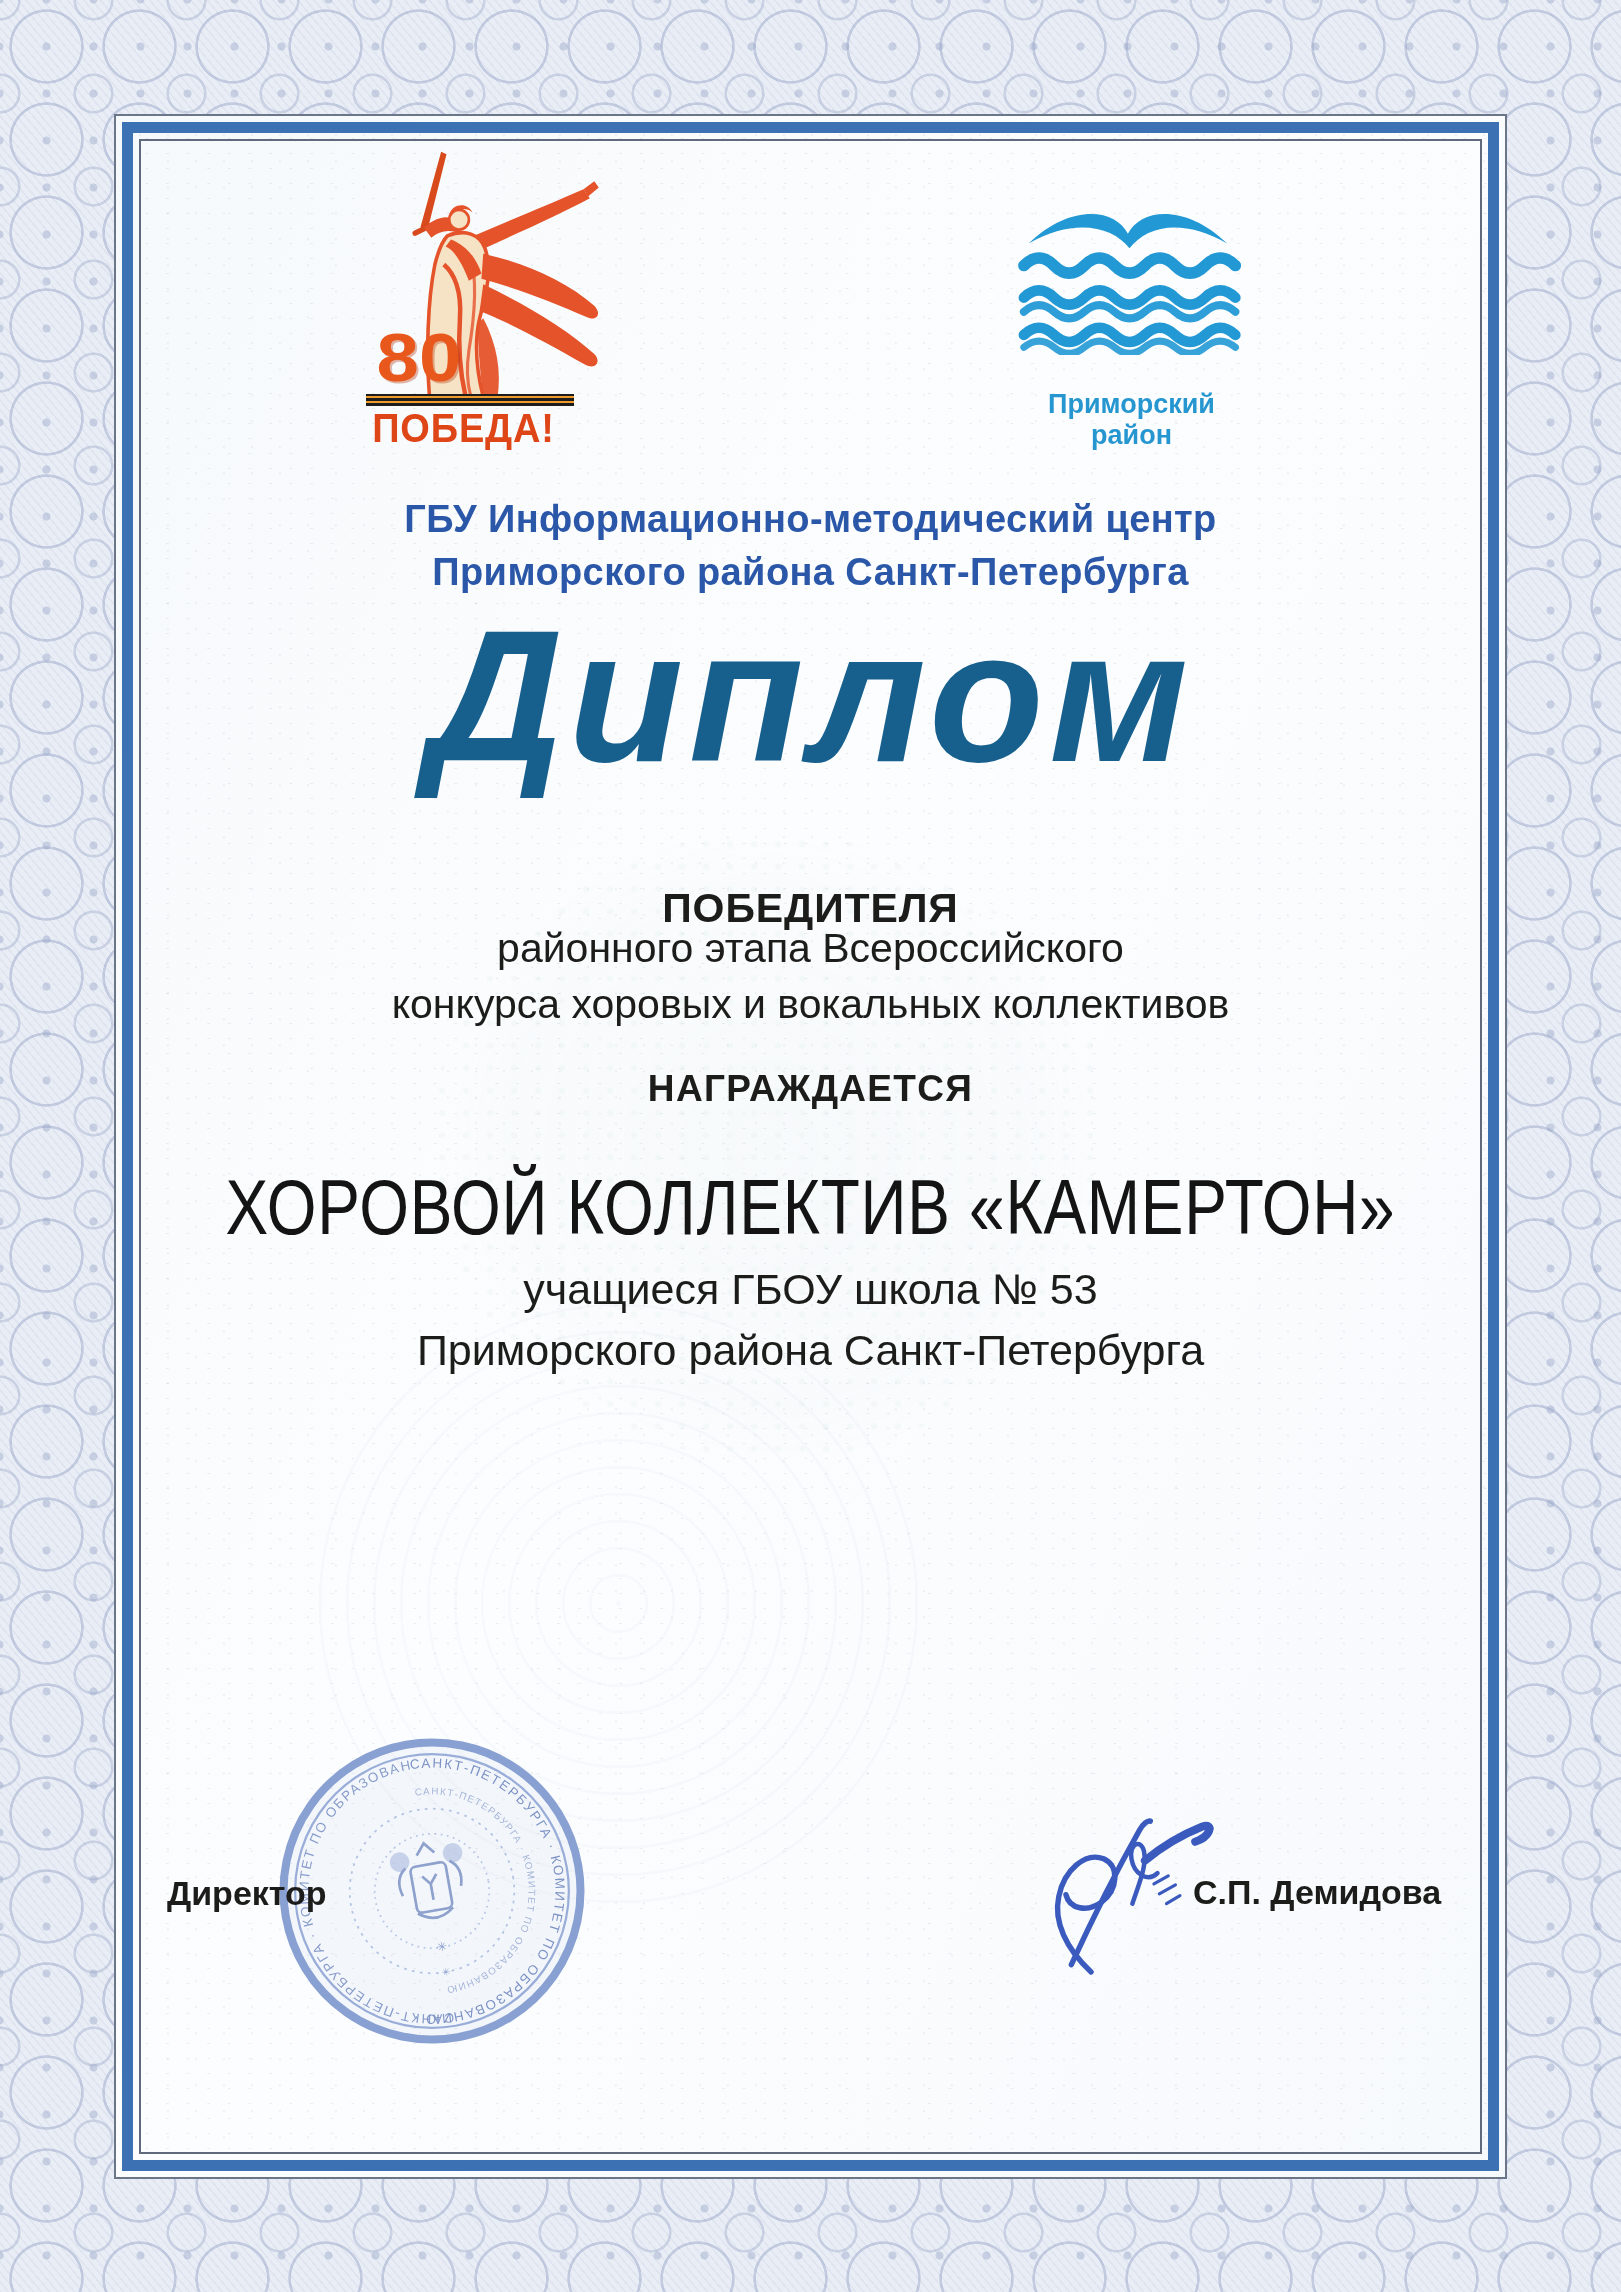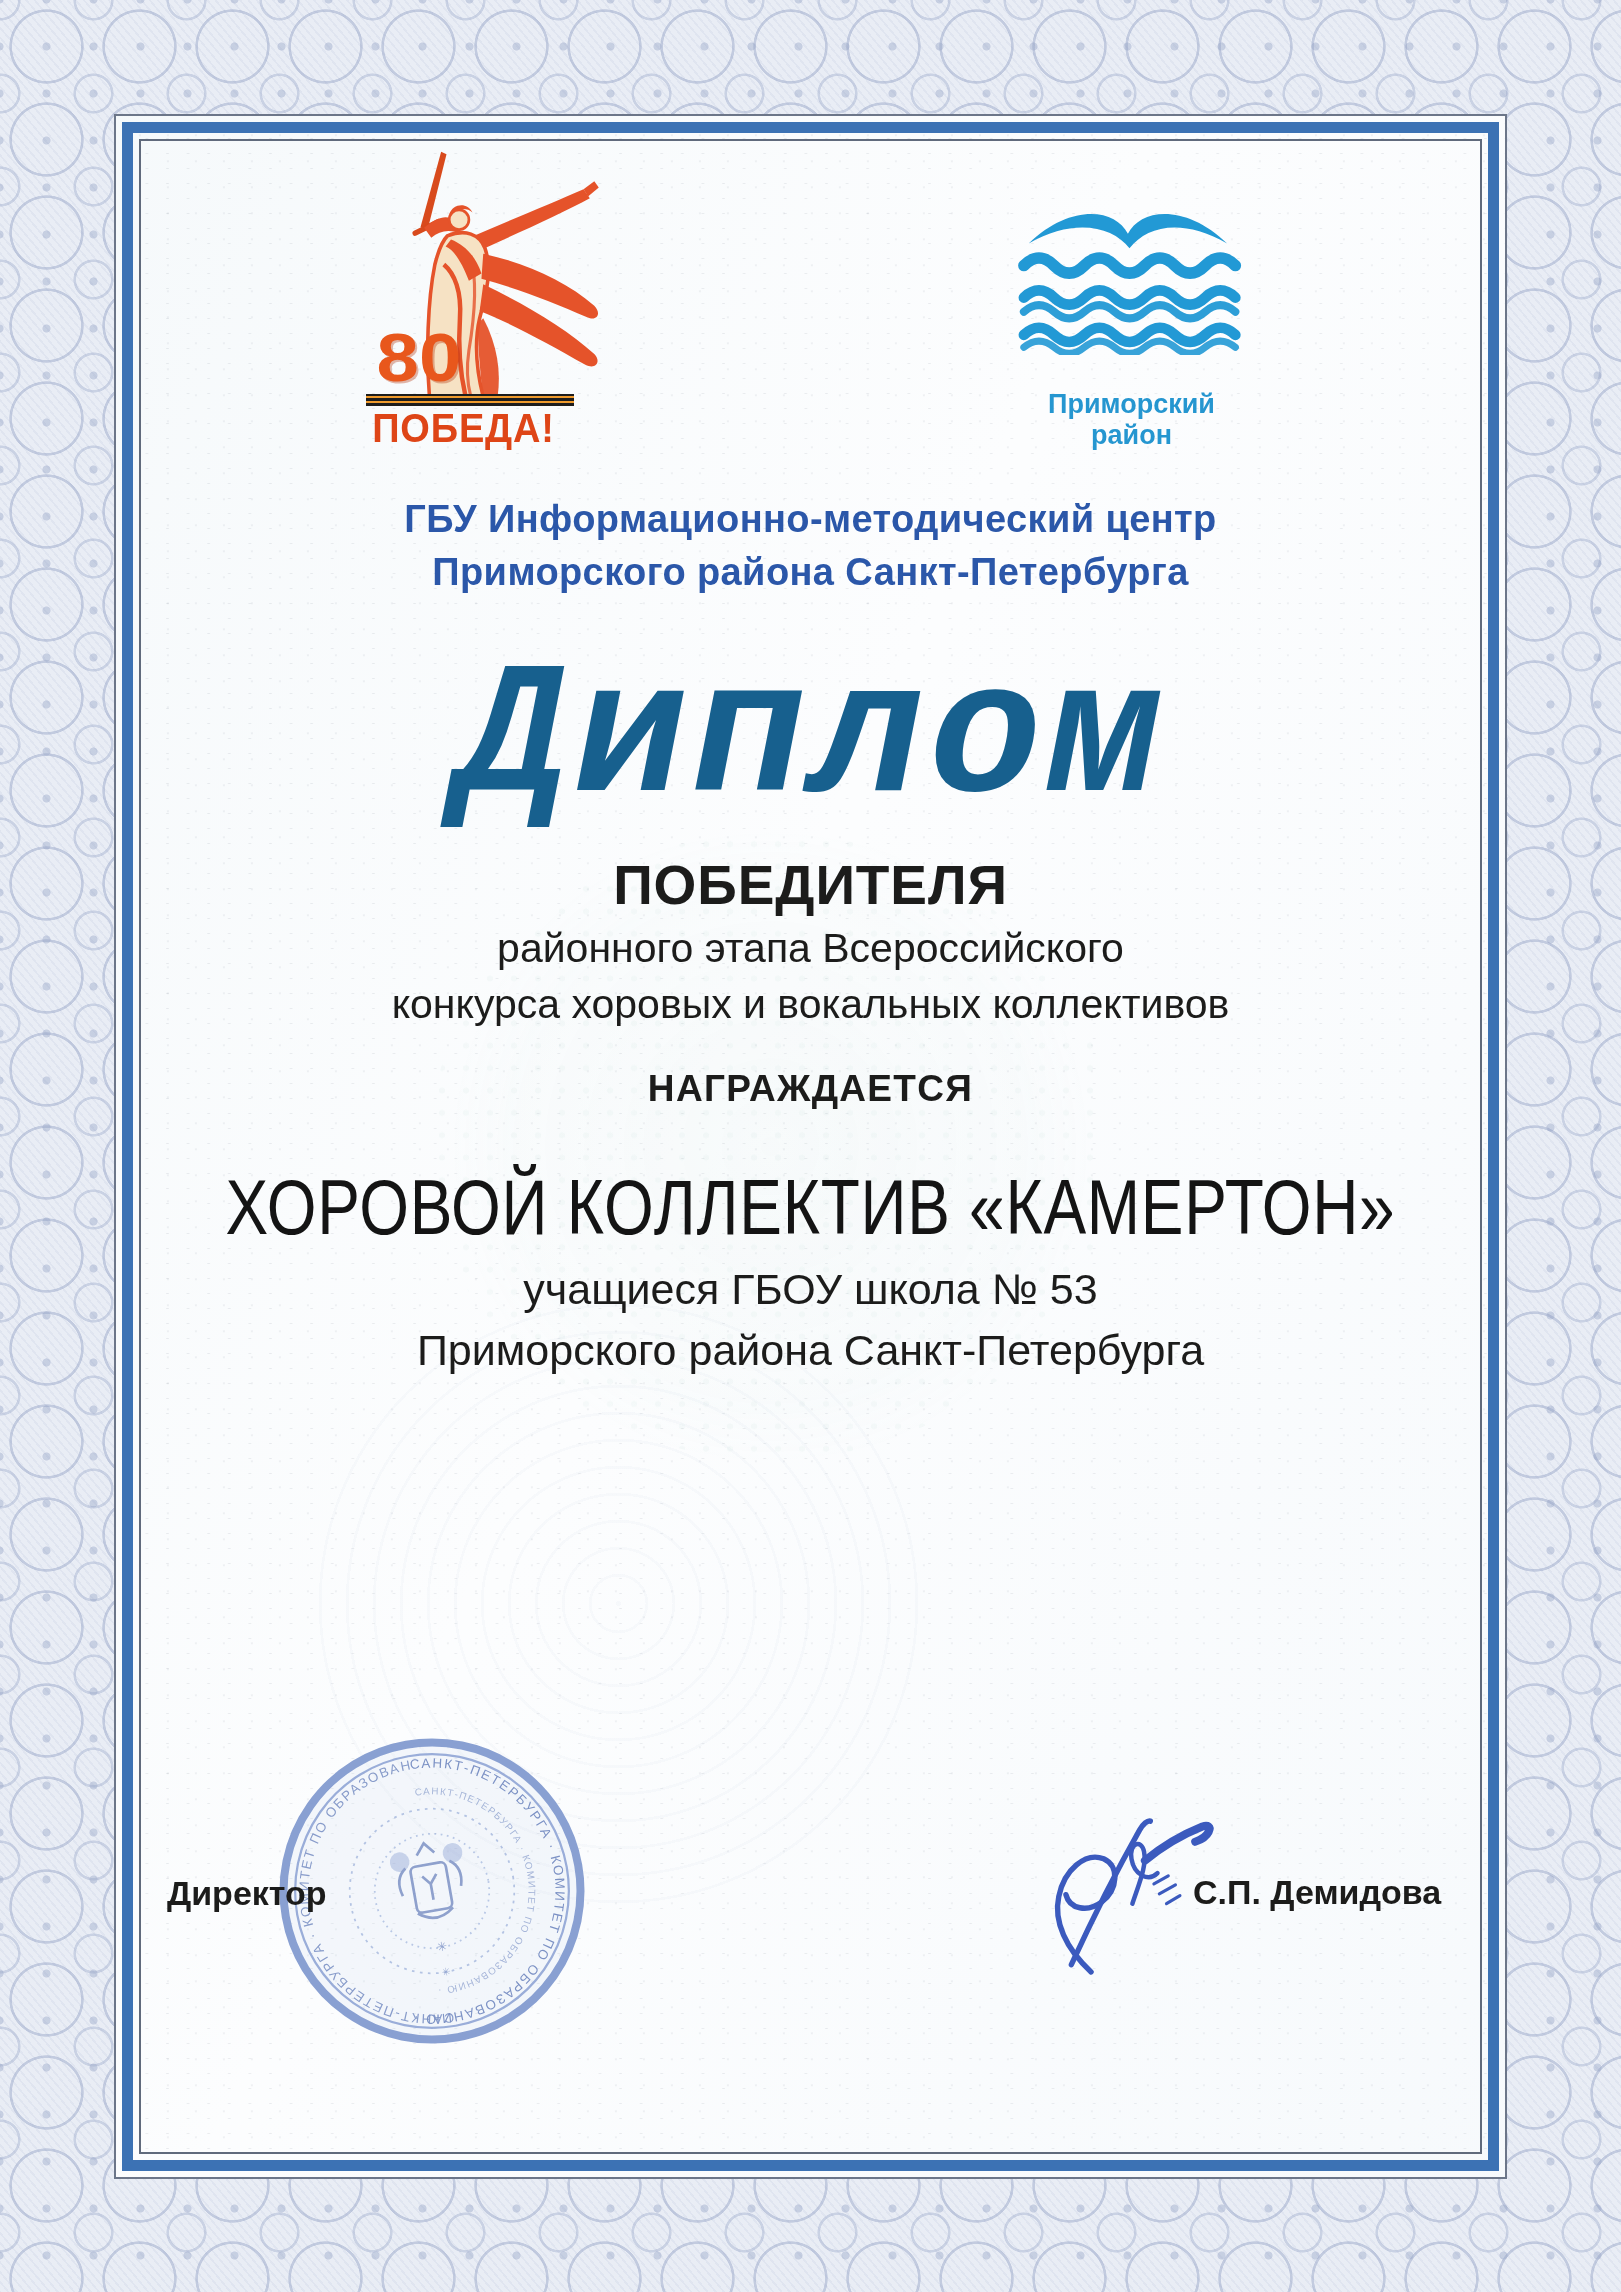--- a/index.html
+++ b/index.html
@@ -38,23 +38,23 @@
   .wm1{left:430px;top:833px;width:681px;height:627px;opacity:.55;
     background:
       radial-gradient(circle, rgba(160,200,192,.10) 0%, rgba(160,200,192,.05) 55%, rgba(255,255,255,0) 70%),
       radial-gradient(rgba(150,195,185,.12) 2.7px, rgba(255,255,255,0) 3.6px);
     background-size:100% 100%,24px 22.4px;}
   .wm2{left:296px;top:1281px;width:645px;height:645px;opacity:.5;
     background:repeating-radial-gradient(circle, rgba(150,170,200,.10) 0 2.7px, rgba(255,255,255,0) 2.7px 27px);}
   
   .ctr{position:absolute;left:0;right:0;text-align:center;}
   .issuer{top:493px;font-size:38px;line-height:53px;font-weight:700;color:#2b57a9;letter-spacing:0.4px;}
-  .title-diplom{top:591px;font-family:Liberation Mono, monospace;font-style:italic;font-weight:bold;
-    font-size:188px;line-height:1.12;color:#17608e;letter-spacing:5.4px;margin-top:44px;}
-  .subtitle{top:853px;font-size:55px;font-weight:700;letter-spacing:0.9px;text-align:center;}
+  .title-diplom{top:591px;font-family:Liberation Sans, sans-serif;font-style:italic;font-weight:bold;
+    font-size:188px;line-height:1.12;color:#17608e;letter-spacing:5.4px;}
+  .subtitle{top:885px;font-size:41px;font-weight:700;letter-spacing:0.9px;text-align:center;}
   .contest1{top:925px;font-size:41px;}
   .contest2{top:981px;font-size:41px;}
   .award-label{top:1068px;font-size:37px;font-weight:600;letter-spacing:1.3px;}
   .awardee-name{top:1162px;font-size:78px;font-weight:400;letter-spacing:0.9px;color:#141414;
     transform:scaleX(.82);transform-origin:50% 50%;white-space:nowrap;}
   .awardee-line1{top:1265px;font-size:43px;}
   .awardee-line2{top:1326px;font-size:43px;}
   .role{position:absolute;left:167px;top:1874px;font-size:34px;font-weight:700;}
   .sig-name{position:absolute;left:1193px;top:1873px;font-size:34px;font-weight:700;}
   .year{top:2094px;font-size:30px;letter-spacing:0.9px;}

